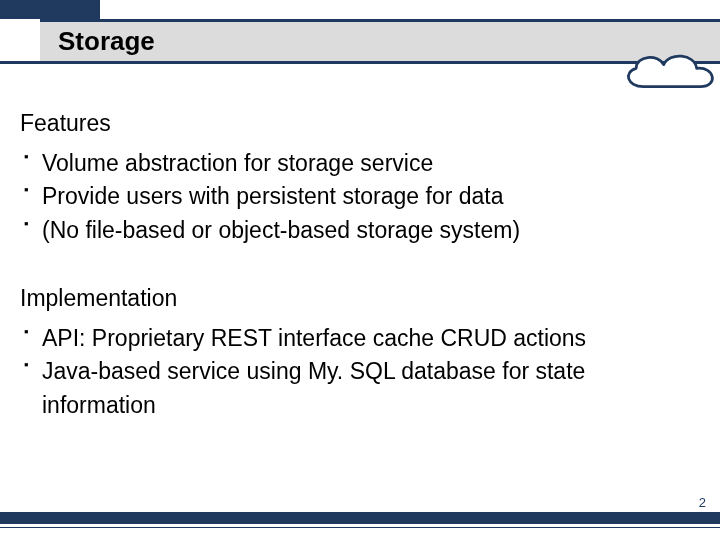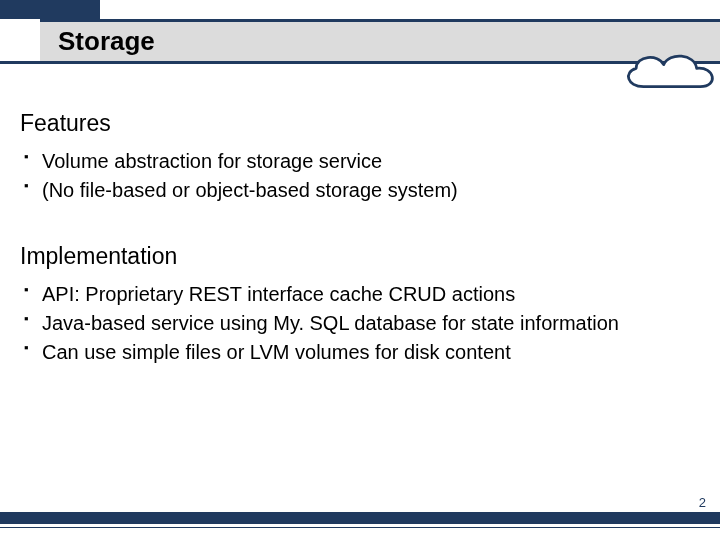--- a/index.html
+++ b/index.html
@@ -14,21 +14,21 @@
 
   
   .cloud { position: absolute; right: -6px; top: 48px; width: 110px; height: 48px; }
   .cloud svg { width: 100%; height: 100%; }
 
   
   .content { position: absolute; left: 20px; top: 110px; width: 680px; color: #000; }
   .section-heading { font-size: 23px; font-weight: normal; margin-bottom: 10px; }
   .section + .section { margin-top: 38px; }
   ul.bullets { list-style: none; padding-left: 22px; }
-  ul.bullets li { font-size: 20px; line-height: 1.45; position: relative; }
+  ul.bullets li { font-size: 23px; line-height: 1.45; position: relative; }
   ul.bullets li::before { content: "\25AA"; position: absolute; left: -18px; top: 1px; font-size: 13px; color: #000; }
 
   
   .footer-bar { position: absolute; left: 0; bottom: 16px; width: 720px; height: 12px; background: #203a5f; }
   .footer-line { position: absolute; left: 0; bottom: 12px; width: 720px; height: 1px; background: #203a5f; }
   .page-num { position: absolute; right: 14px; bottom: 30px; font-size: 13px; color: #203a5f; }
 </style>
 </head>
 <body>
 
@@ -43,29 +43,29 @@
     <svg viewBox="0 0 120 52">
       <path d="M30 42 C12 42 8 26 22 22 C22 8 46 6 52 18 C58 4 86 6 88 22 C108 20 112 42 92 42 Z" fill="#ffffff" stroke="#203a5f" stroke-width="3" stroke-linejoin="round"></path>
     </svg>
   </div>
 
   <div class="content">
     <div class="section">
       <div class="section-heading">Features</div>
       <ul class="bullets">
         <li>Volume abstraction for storage service</li>
+        <li>Provide users with persistent storage for data</li>
         <li>(No file-based or object-based storage system)</li>
       </ul>
     </div>
     <div class="section">
       <div class="section-heading">Implementation</div>
       <ul class="bullets">
         <li>API: Proprietary REST interface cache CRUD actions</li>
         <li>Java-based service using My. SQL database for state information</li>
-        <li>Can use simple files or LVM volumes for disk content</li>
       </ul>
     </div>
   </div>
 
   <div class="page-num">2</div>
   <div class="footer-bar"></div>
   <div class="footer-line"></div>
 </div>
 
 </body></html>

